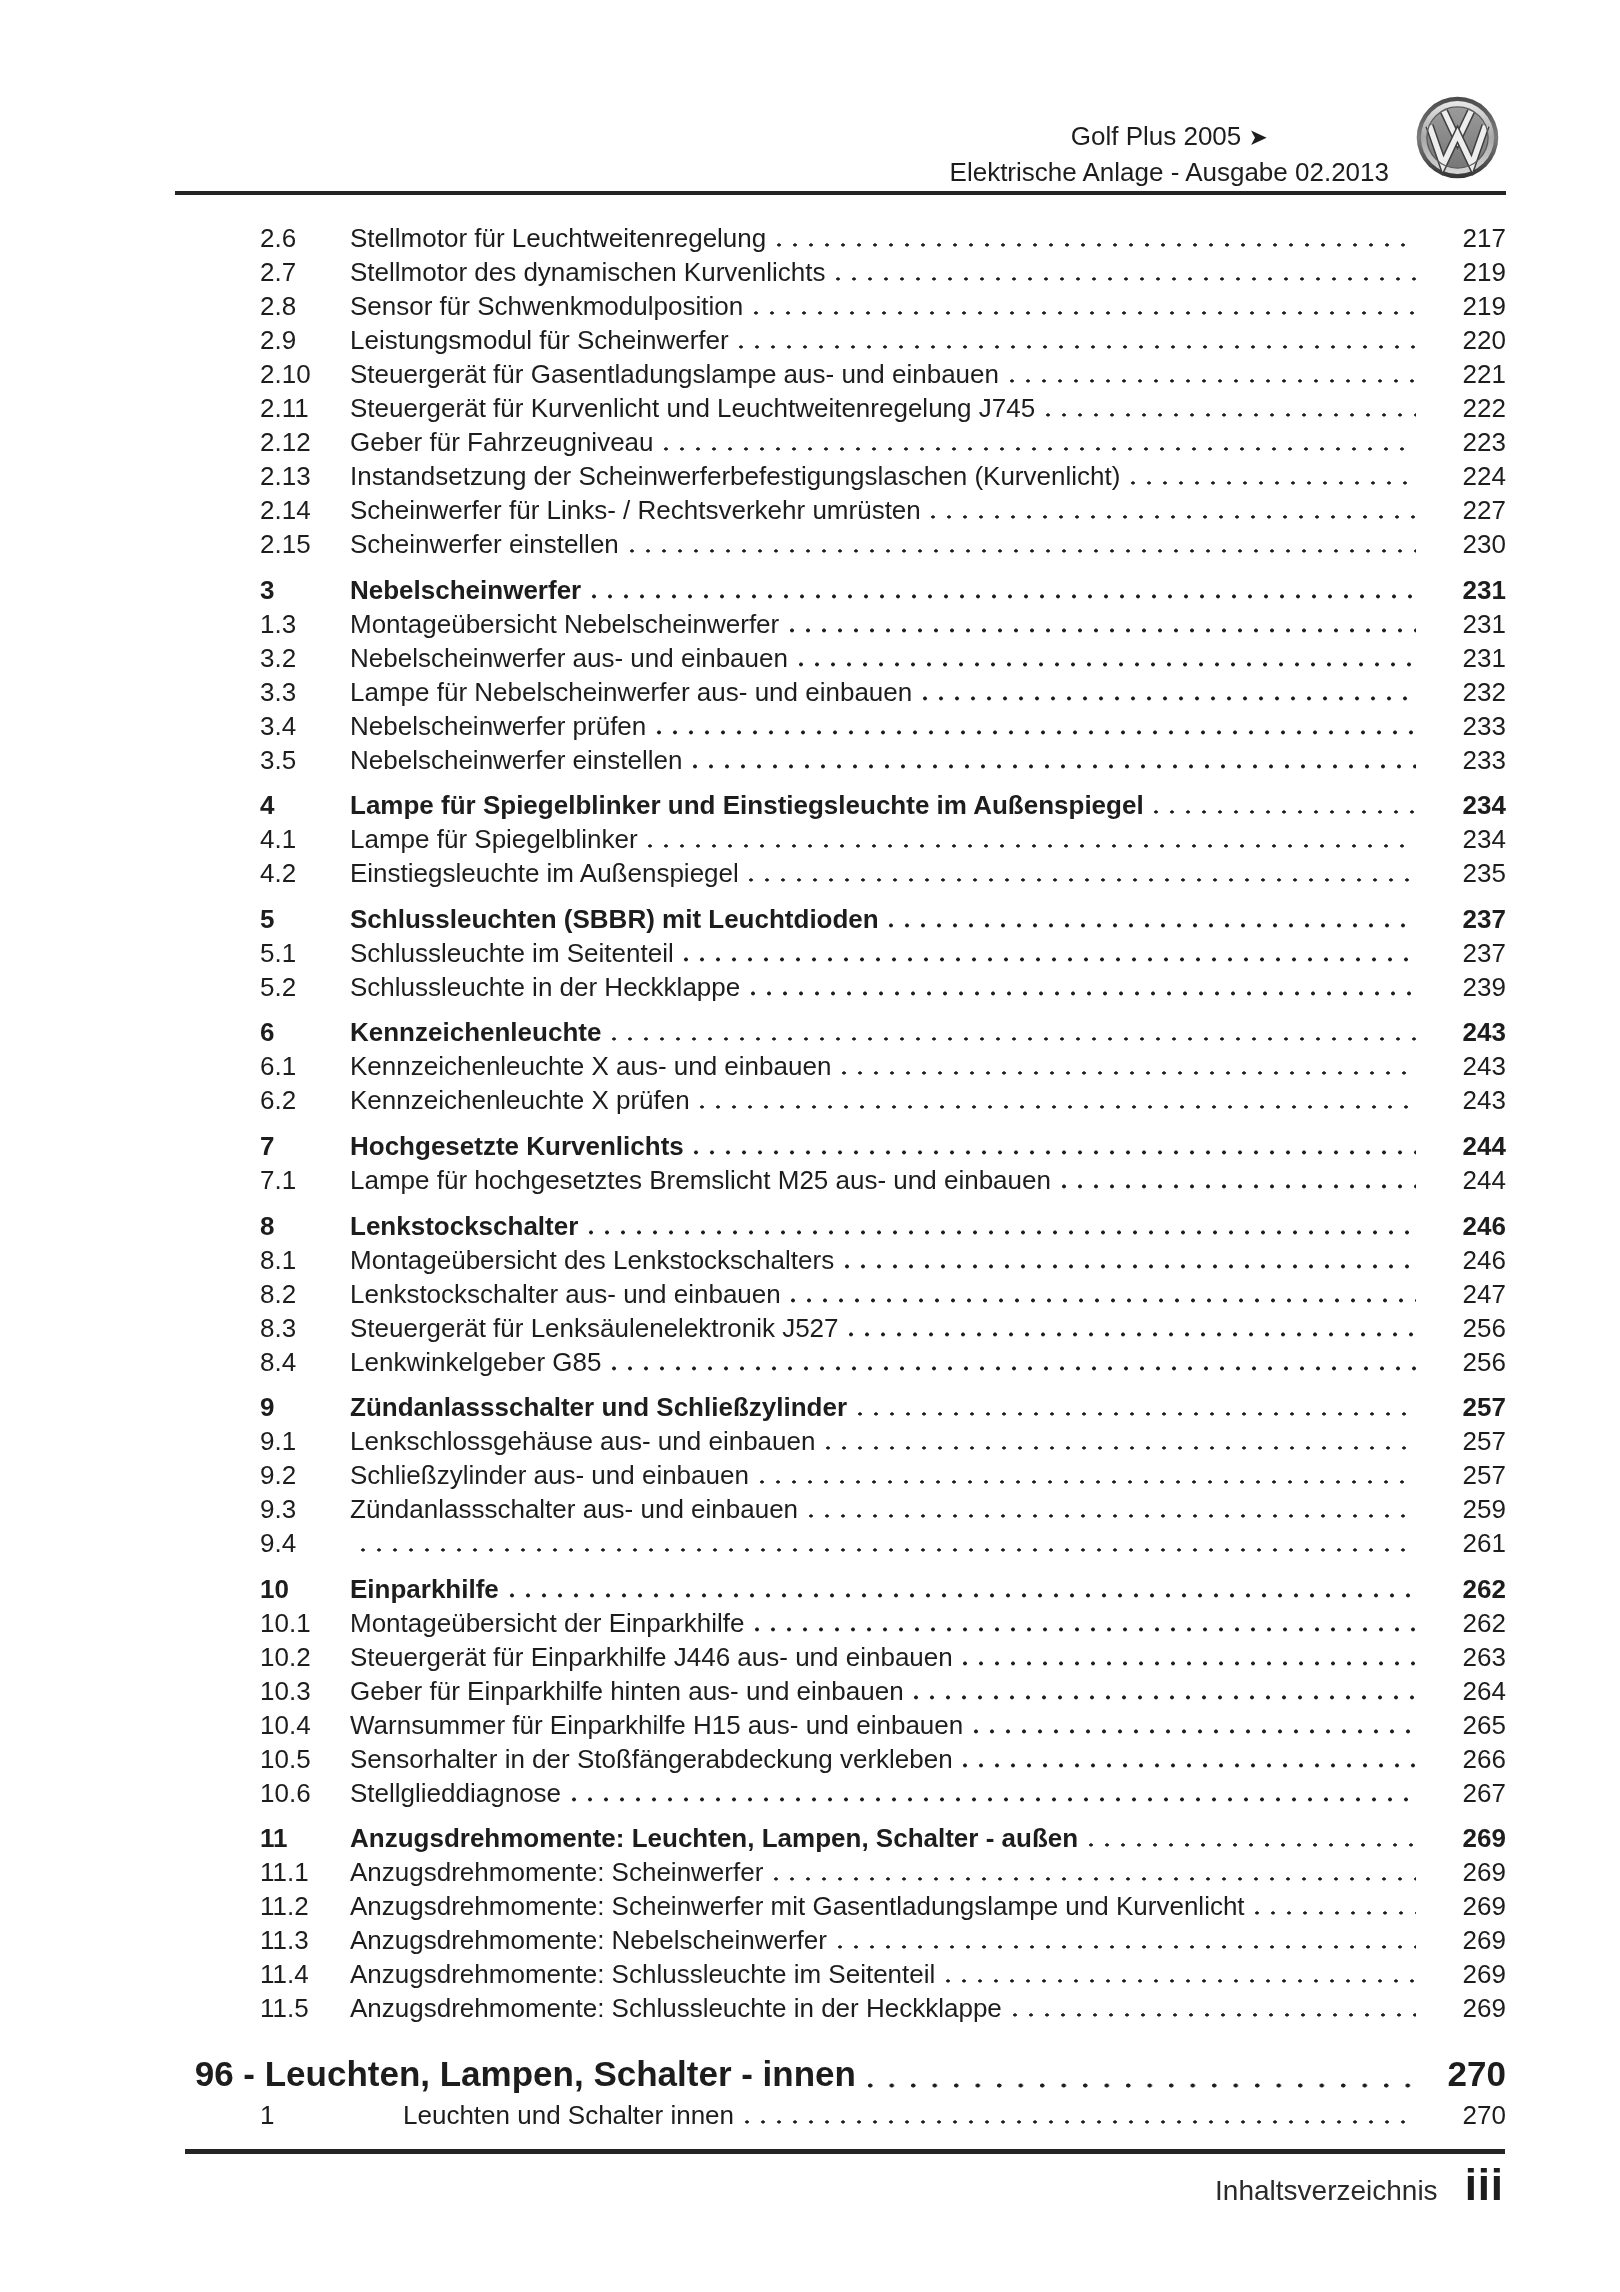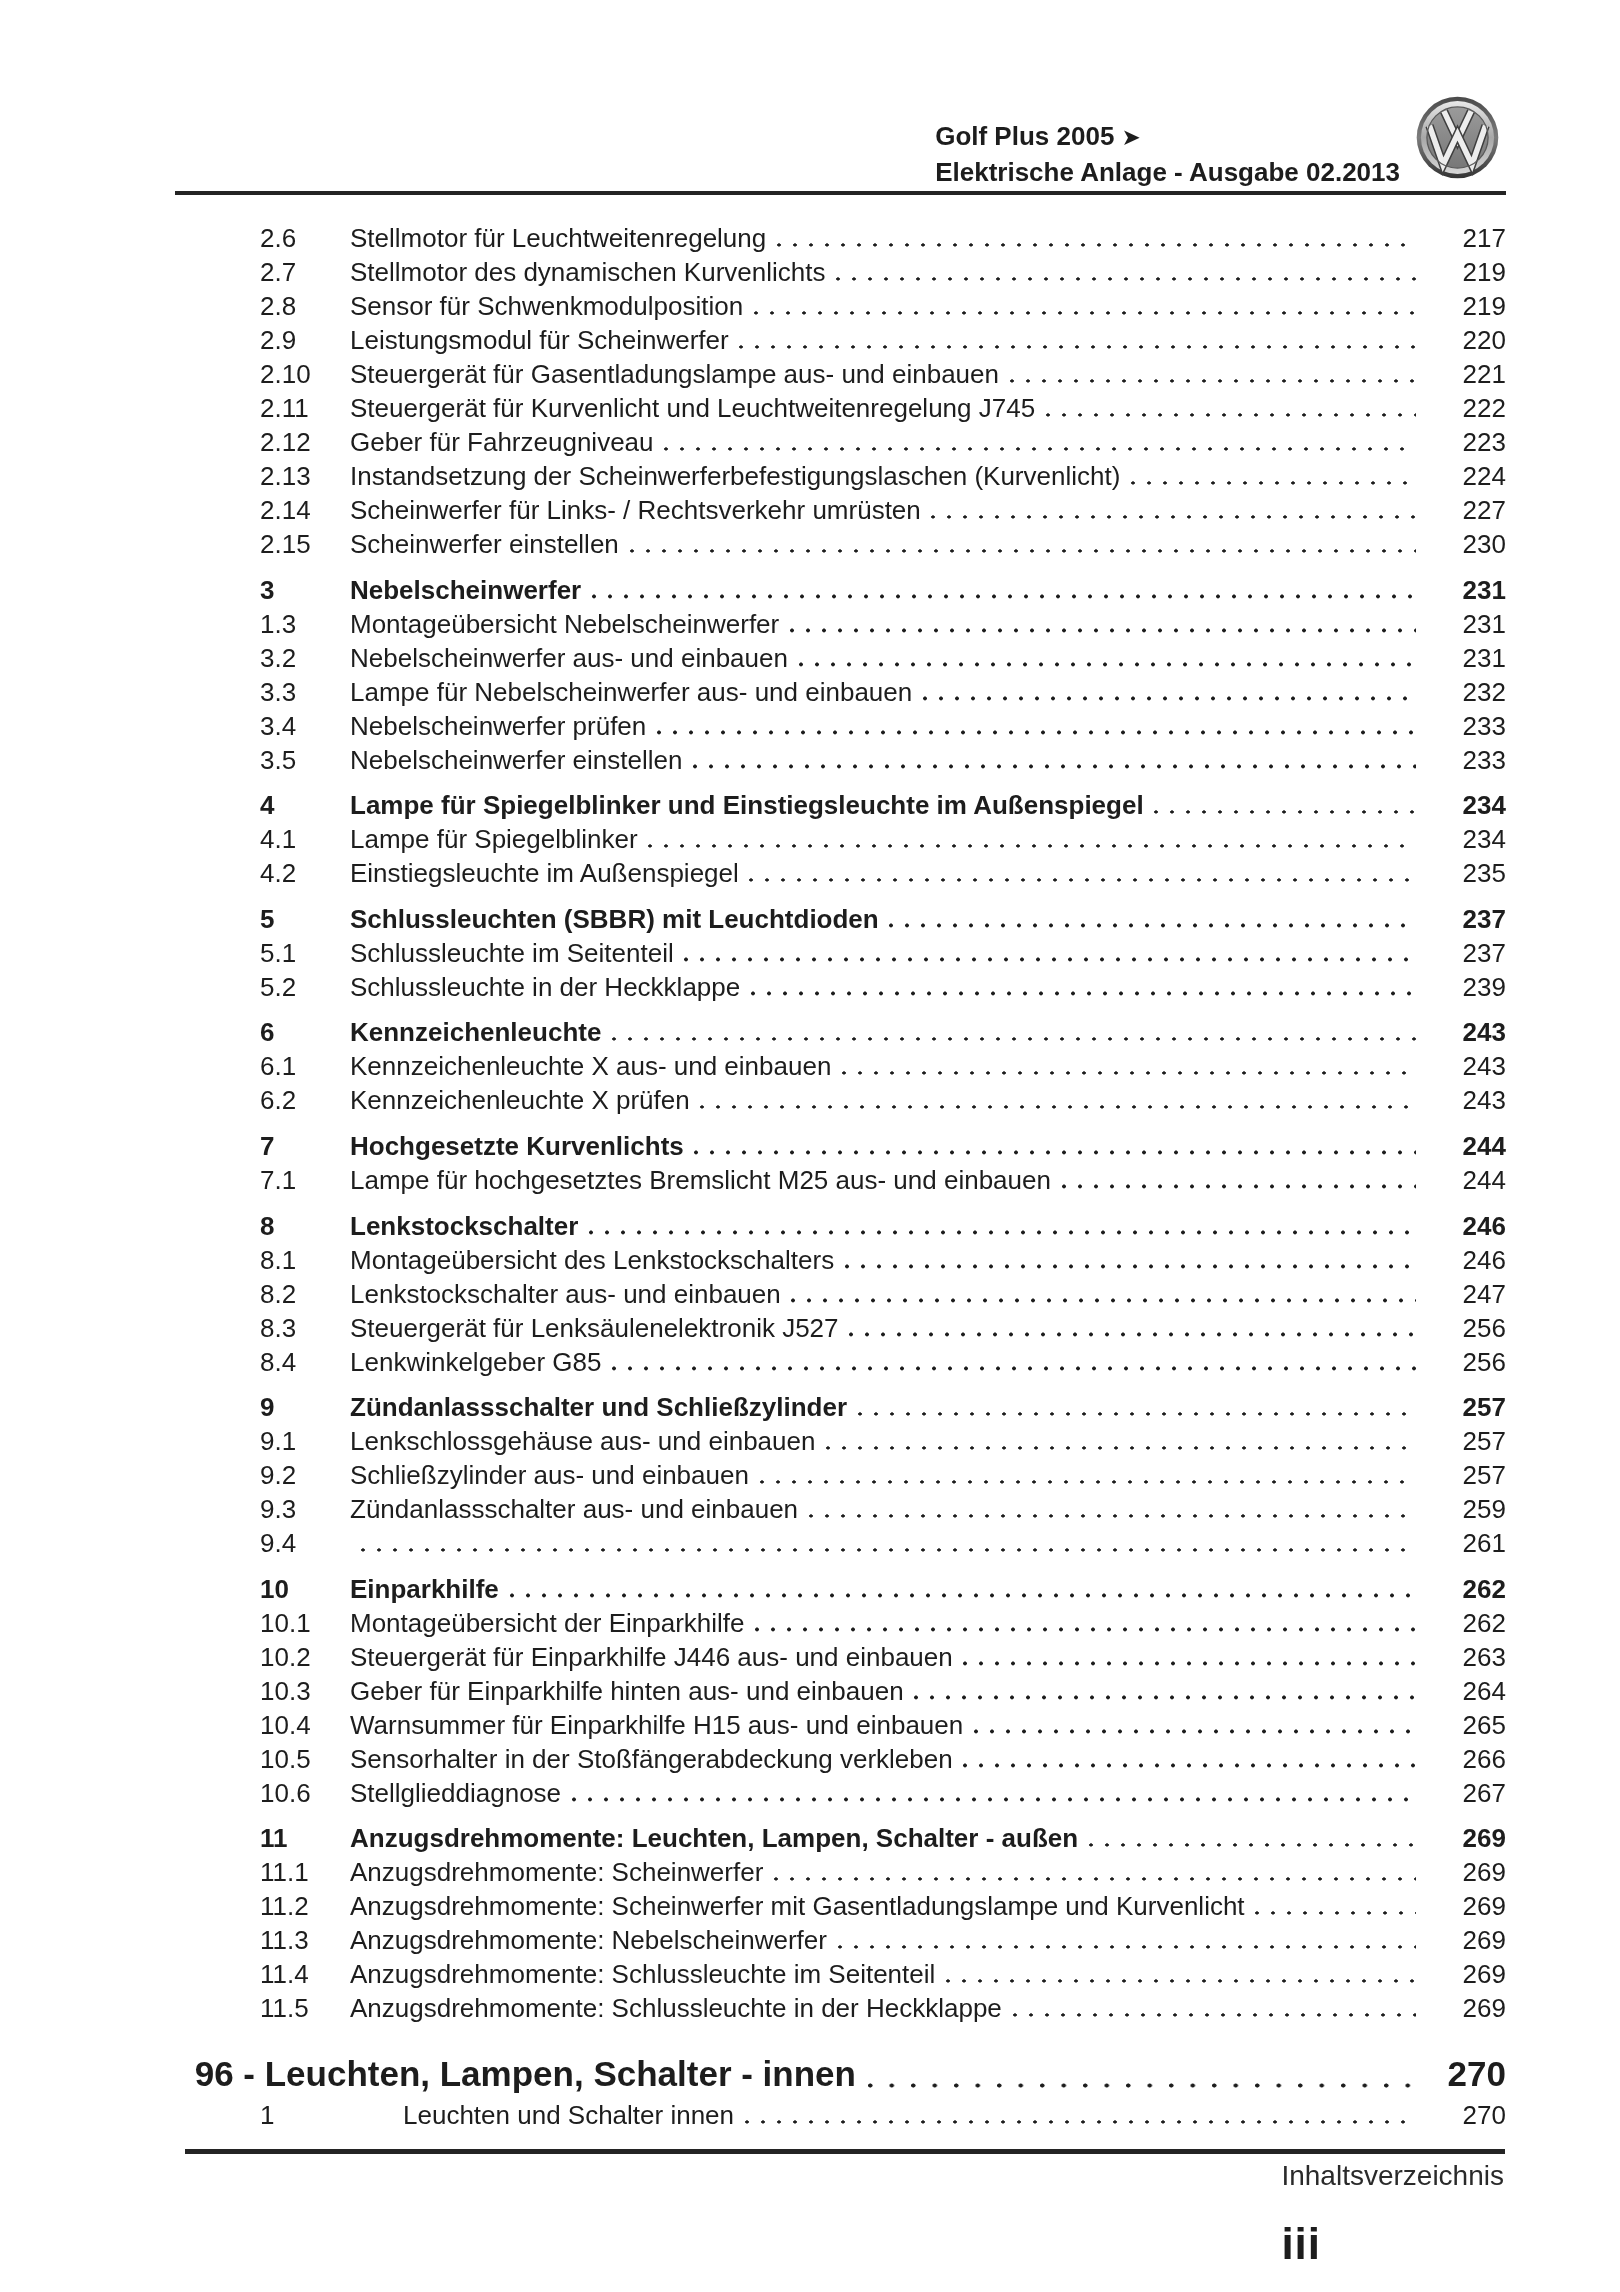--- a/index.html
+++ b/index.html
@@ -6,24 +6,23 @@
   .page{
     position:relative;
     width:1620px;height:2293px;
     background:#ffffff;
     font-family:"Liberation Sans","DejaVu Sans",sans-serif;
     color:#1d1d1d;
     overflow:hidden;
   }
   
   .header-text{
-    position:absolute; top:119px; right:220px;
-    text-align:left; font-size:26px; line-height:35px; color:#1d1d1d;
+    position:absolute; top:119px; right:231px;
+    text-align:center; font-size:26px; line-height:35px; color:#1d1d1d;
     white-space:nowrap;
-    font-weight:bold;
   }
   .arrow{font-size:23px;}
   .logo{position:absolute; left:1415px; top:95px; width:85px; height:85px;}
   .rule-top{position:absolute; left:175px; top:191px; width:1331px; height:3.6px; background:#242424;}
   
   .toc{position:absolute; left:175px; top:221px; width:1331px;}
   .row{
     display:flex; align-items:baseline;
     height:34px; line-height:34px; font-size:26px;
     padding-left:85px; white-space:nowrap;justify-content:space-between;
@@ -46,21 +45,21 @@
   .row.chapter .leader{
     height:5.4px; margin:0 5.4px 9.9px 12.5px;
     background-image:radial-gradient(circle at 2.3px 2.7px, #1d1d1d 1.9px, transparent 2.5px);
     background-size:21.5px 5.4px;
   }
   .row.entry2 .num{width:143px;}
   
   .rule-bottom{position:absolute; left:185px; top:2149px; width:1320px; height:4.5px; background:#242424;}
   .footer{
     position:absolute; top:2160px; right:116px;
-    display:flex; align-items:baseline; gap:27px;flex-direction:column;
+    display:flex; align-items:baseline; gap:27px;
   }
   .footer .footer-label{font-size:28px; color:#2a2a2a;}
   .footer .footer-page{font-size:44px; font-weight:bold; letter-spacing:0.9px;}
 </style>
 </head>
 <body>
 
 <div class="page">
 
   <div class="header-text">

